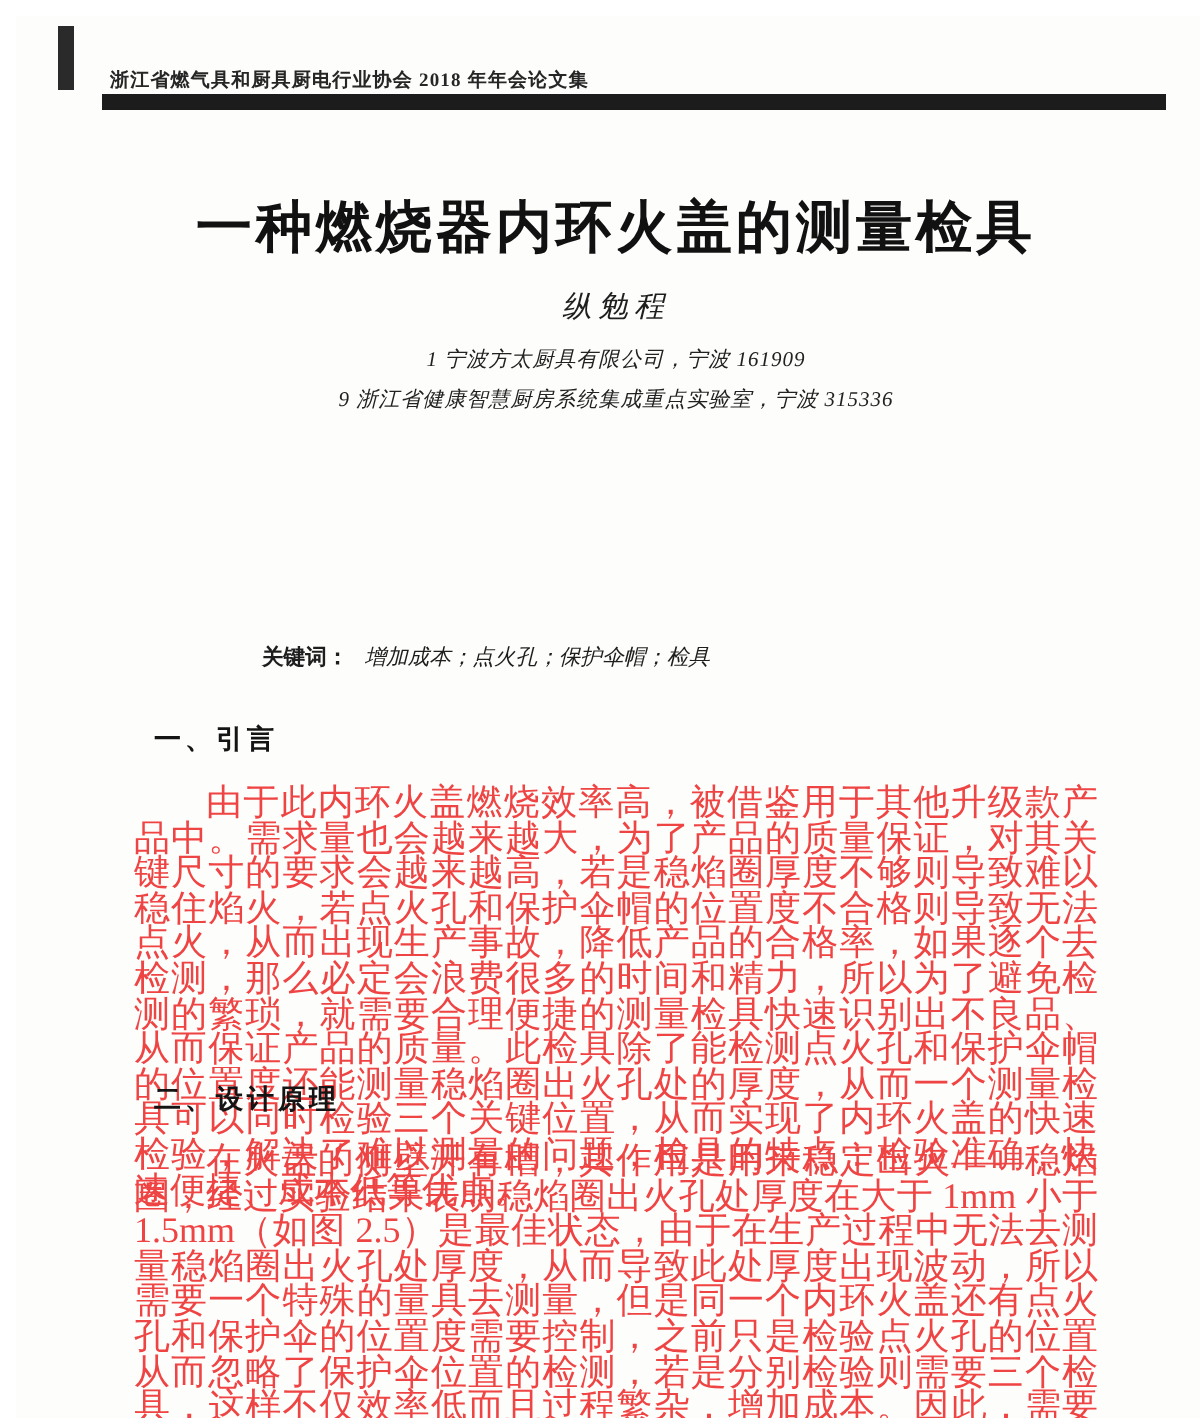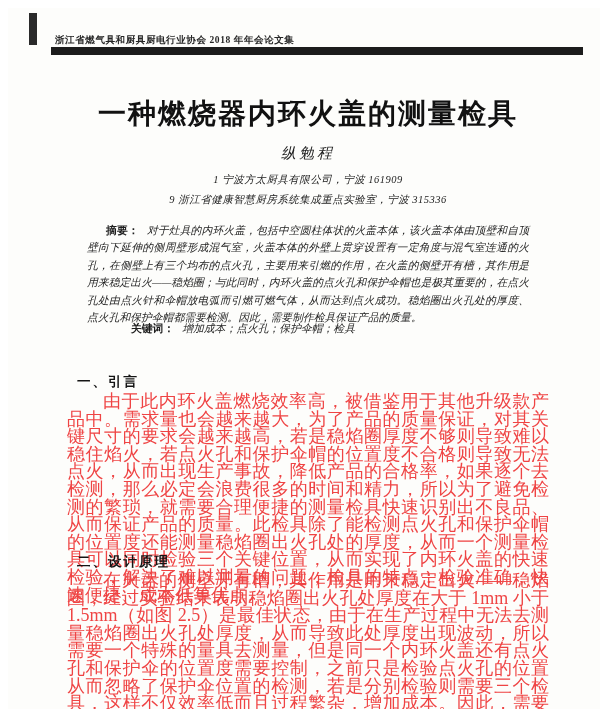--- a/index.html
+++ b/index.html
@@ -86,21 +86,20 @@
     white-space: nowrap;
   }
   .sec-heading {
     position: absolute;
     left: 65px;
     font-size: 13.5px;
     font-weight: bold;
     font-family: "Liberation Sans", sans-serif;
     letter-spacing: 2px;
     color: #141414;
-    margin-top: 12px;
   }
   .sec-heading-1 { top: 349px; }
   .sec-heading-2 { top: 529px; }
   .body-para {
     position: absolute;
     left: 55px; width: 490px;
     font-size: 18px;
     line-height: 17.6px;
     text-align: justify;
     text-indent: 2em;
@@ -119,21 +118,20 @@
   <div class="header-text">浙江省燃气具和厨具厨电行业协会 2018 年年会论文集</div>
   <div class="header-rule"></div>
 
   <h1 class="title">一种燃烧器内环火盖的测量检具</h1>
 
   <div class="author">纵勉程</div>
 
   <div class="affil affil-1">1 宁波方太厨具有限公司，宁波 161909</div>
   <div class="affil affil-2">9 浙江省健康智慧厨房系统集成重点实验室，宁波 315336</div>
 
-  <p class="abstract"><b>摘要：</b><span>对于灶具的内环火盖，包括中空圆柱体状的火盖本体，该火盖本体由顶壁和自顶壁向下延伸的侧周壁形成混气室，火盖本体的外壁上贯穿设置有一定角度与混气室连通的火孔，在侧壁上有三个均布的点火孔，主要用来引燃的作用，在火盖的侧壁开有槽，其作用是用来稳定出火——稳焰圈；与此同时，内环火盖的点火孔和保护伞帽也是极其重要的，在点火孔处由点火针和伞帽放电弧而引燃可燃气体，从而达到点火成功。稳焰圈出火孔处的厚度、点火孔和保护伞帽都需要检测。因此，需要制作检具保证产品的质量。</span></p>
 
   <p class="keywords"><b>关键词：</b><span>增加成本；点火孔；保护伞帽；检具</span></p>
 
   <h2 class="sec-heading sec-heading-1">一、引言</h2>
   <p class="body-para body-para-1">由于此内环火盖燃烧效率高，被借鉴用于其他升级款产品中。需求量也会越来越大，为了产品的质量保证，对其关键尺寸的要求会越来越高，若是稳焰圈厚度不够则导致难以稳住焰火，若点火孔和保护伞帽的位置度不合格则导致无法点火，从而出现生产事故，降低产品的合格率，如果逐个去检测，那么必定会浪费很多的时间和精力，所以为了避免检测的繁琐，就需要合理便捷的测量检具快速识别出不良品、从而保证产品的质量。此检具除了能检测点火孔和保护伞帽的位置度还能测量稳焰圈出火孔处的厚度，从而一个测量检具可以同时检验三个关键位置，从而实现了内环火盖的快速检验，解决了难以测量的问题，检具的特点：检验准确，快速便捷、成本低等优点。</p>
 
   <h2 class="sec-heading sec-heading-2">二、设计原理</h2>
   <p class="body-para body-para-2">在火盖的侧壁开有槽，其作用是用来稳定出火——稳焰圈，经过实验结果表明稳焰圈出火孔处厚度在大于 1mm 小于 1.5mm（如图 2.5）是最佳状态，由于在生产过程中无法去测量稳焰圈出火孔处厚度，从而导致此处厚度出现波动，所以需要一个特殊的量具去测量，但是同一个内环火盖还有点火孔和保护伞的位置度需要控制，之前只是检验点火孔的位置从而忽略了保护伞位置的检测，若是分别检验则需要三个检具，这样不仅效率低而且过程繁杂，增加成本。因此，需要制作同时可以检验三个关键尺寸的检具。</p>
 
 </div>

